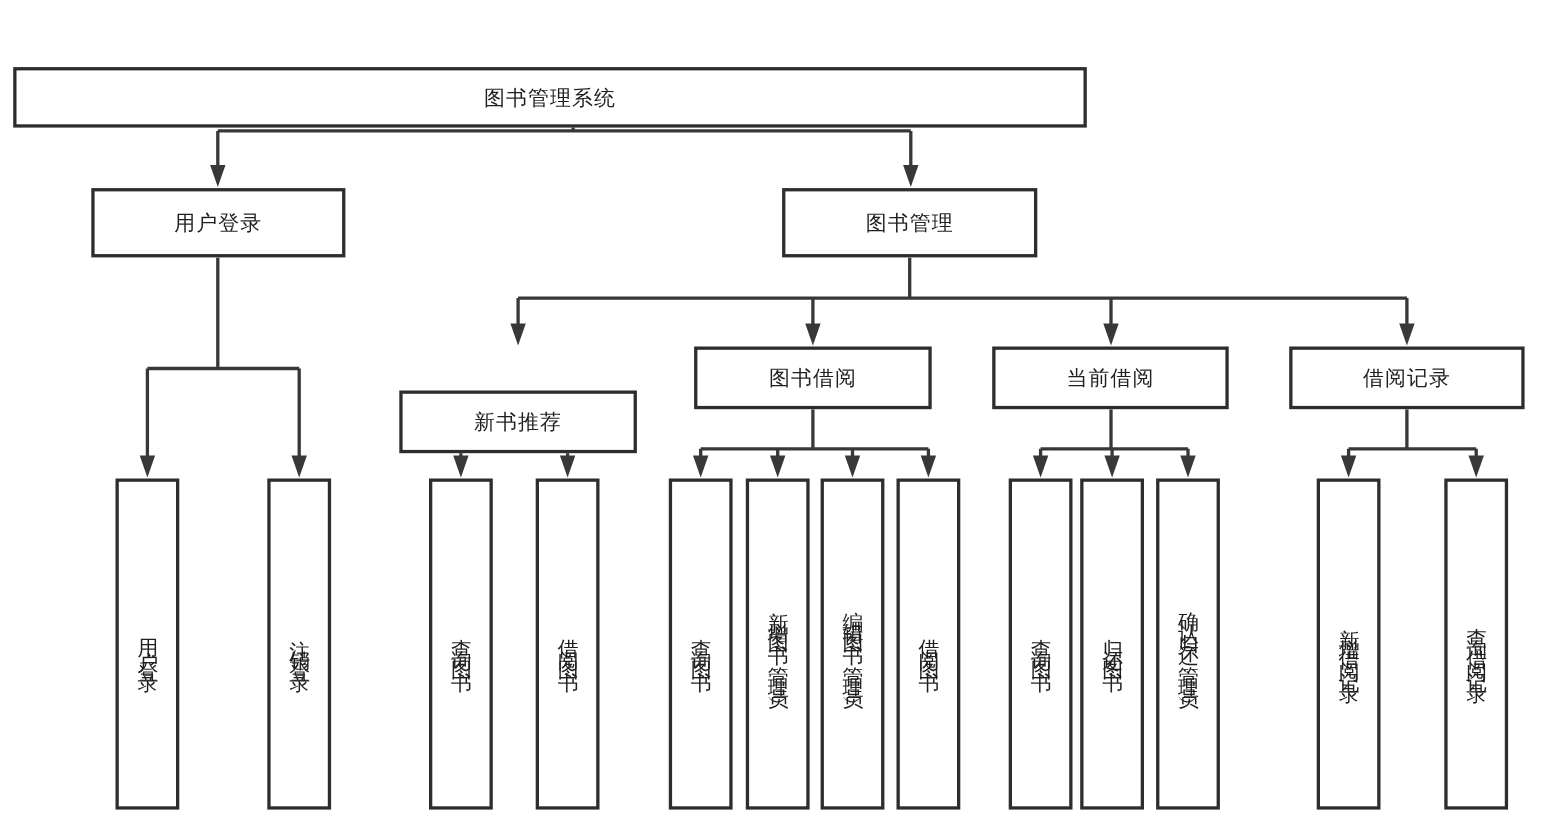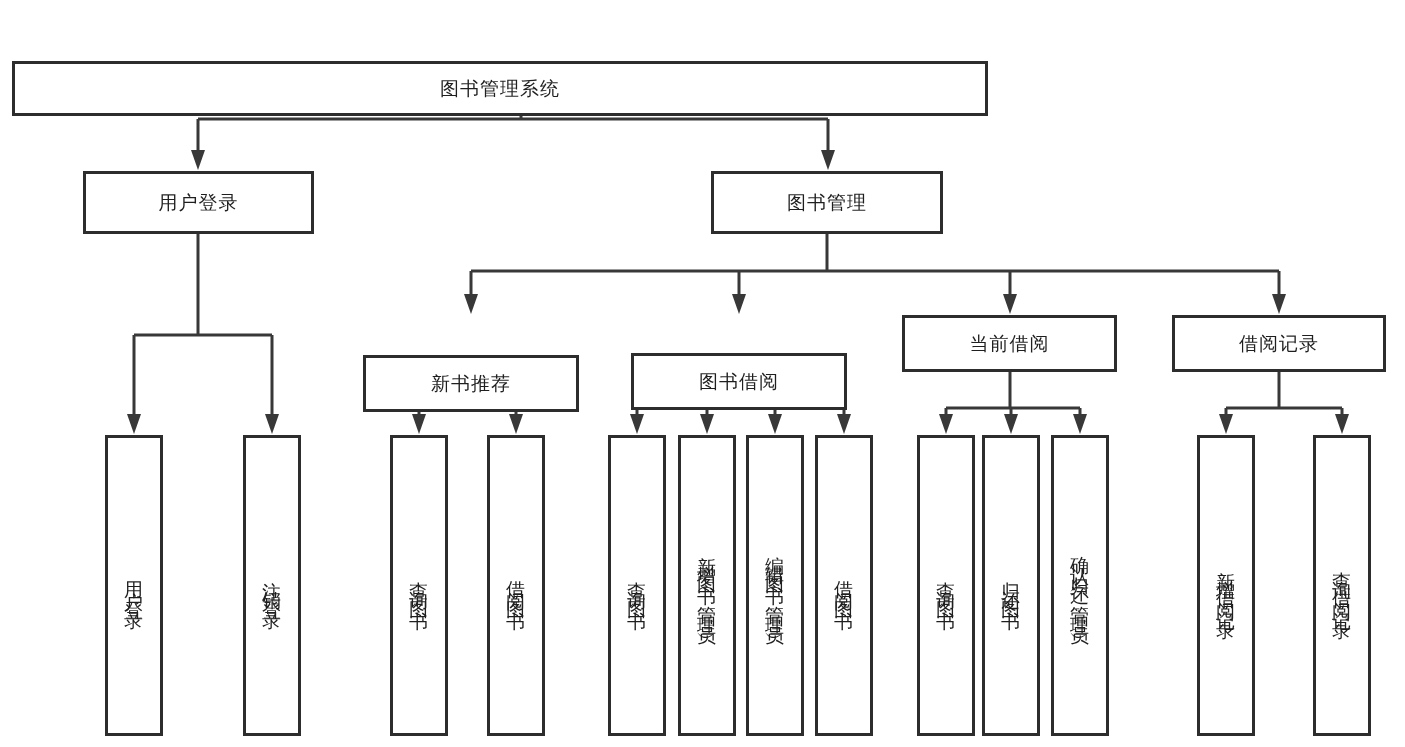--- a/index.html
+++ b/index.html
@@ -102,21 +102,21 @@
       <polygon points="1335,414 1349,414 1342,434"></polygon>
     </g>
   </svg>
 
   <div class="hbox" style="left:12px; top:13px; width:976px; height:55px;margin-top:48px;">图书管理系统</div>
 
   <div class="hbox" style="left:83px; top:171px; width:231px; height:63px;">用户登录</div>
   <div class="hbox" style="left:711px; top:171px; width:232px; height:63px;">图书管理</div>
 
   <div class="hbox" style="left:363px; top:315px; width:216px; height:57px;margin-top:40px;">新书推荐</div>
-  <div class="hbox" style="left:631px; top:315px; width:216px; height:57px;margin-top:38px;">图书借阅</div>
+  <div class="hbox" style="left:631px; top:315px; width:216px; height:57px;">图书借阅</div>
   <div class="hbox" style="left:902px; top:315px; width:215px; height:57px;">当前借阅</div>
   <div class="hbox" style="left:1172px; top:315px; width:214px; height:57px;">借阅记录</div>
 
   <div class="vbox" style="left:105px; top:435px; width:58px; height:301px;">
     <span>用户登录</span>
   </div>
   <div class="vbox" style="left:243px; top:435px; width:58px; height:301px;">
     <span>注销登录</span>
   </div>
 

